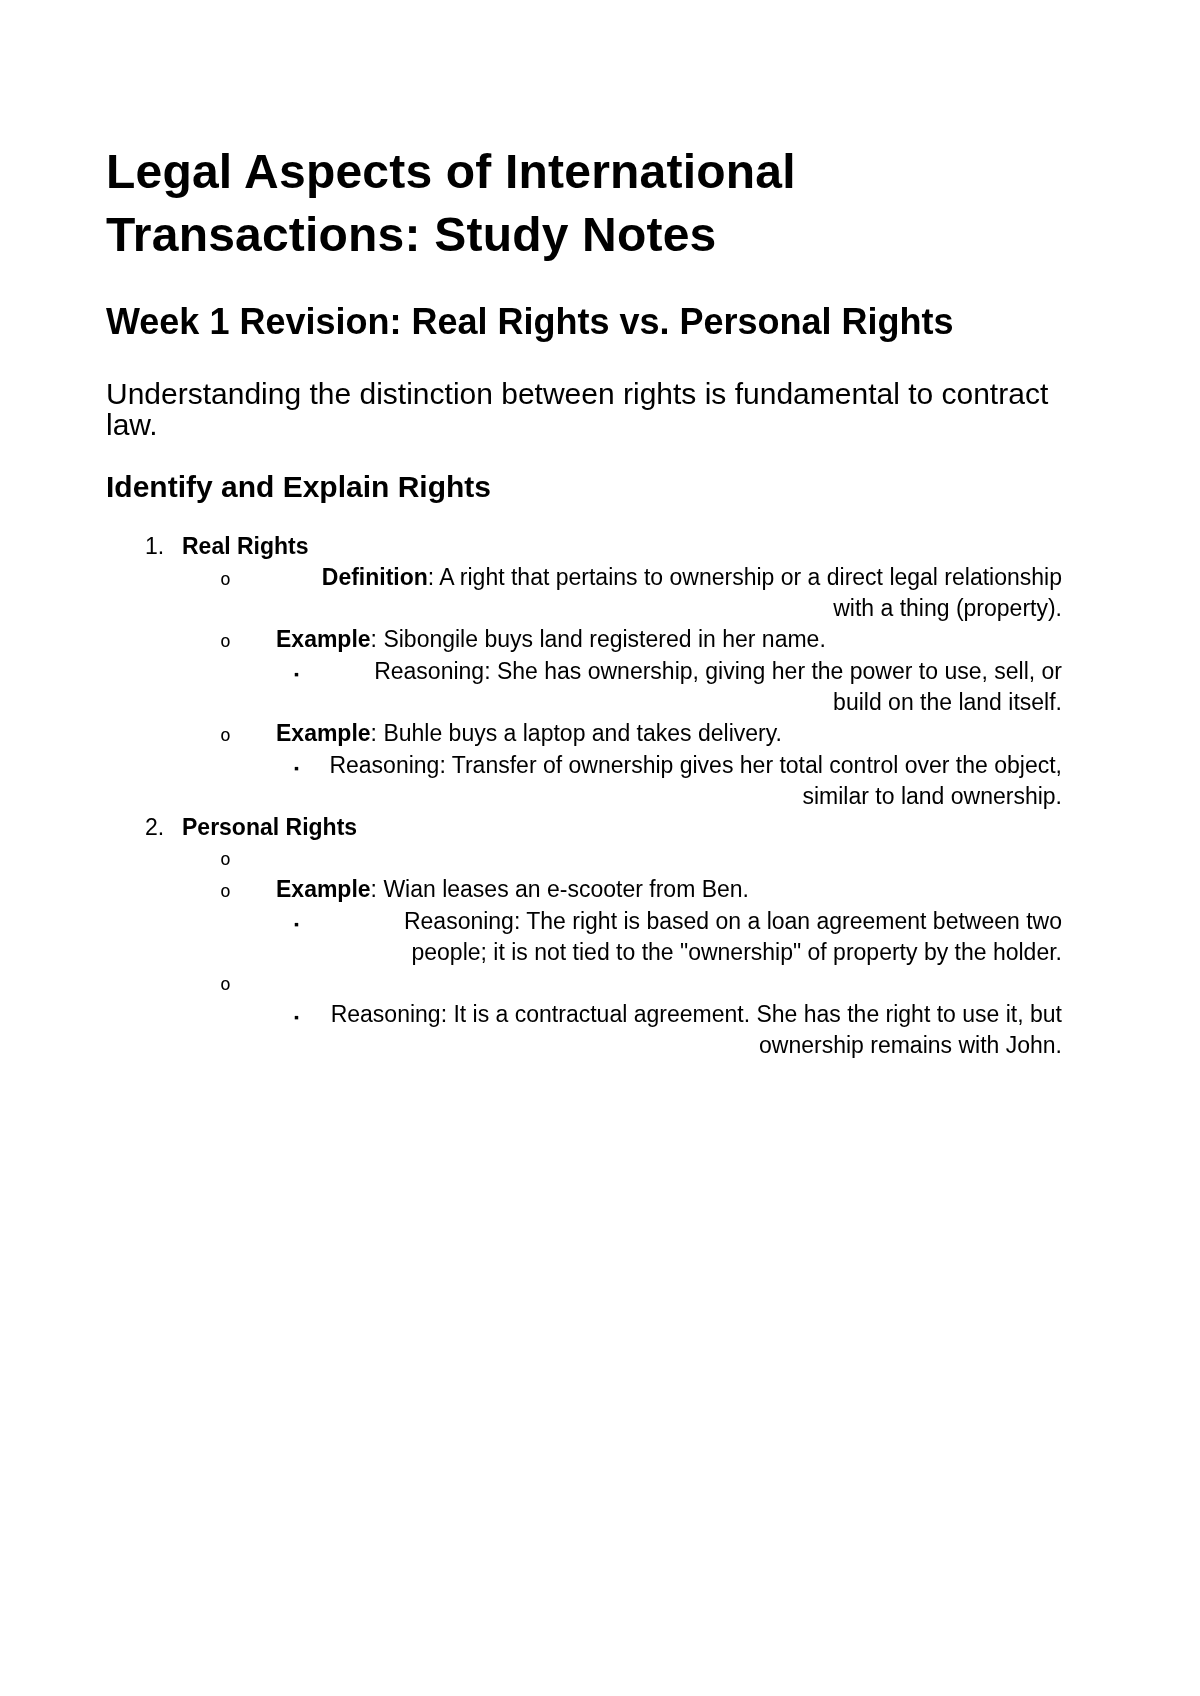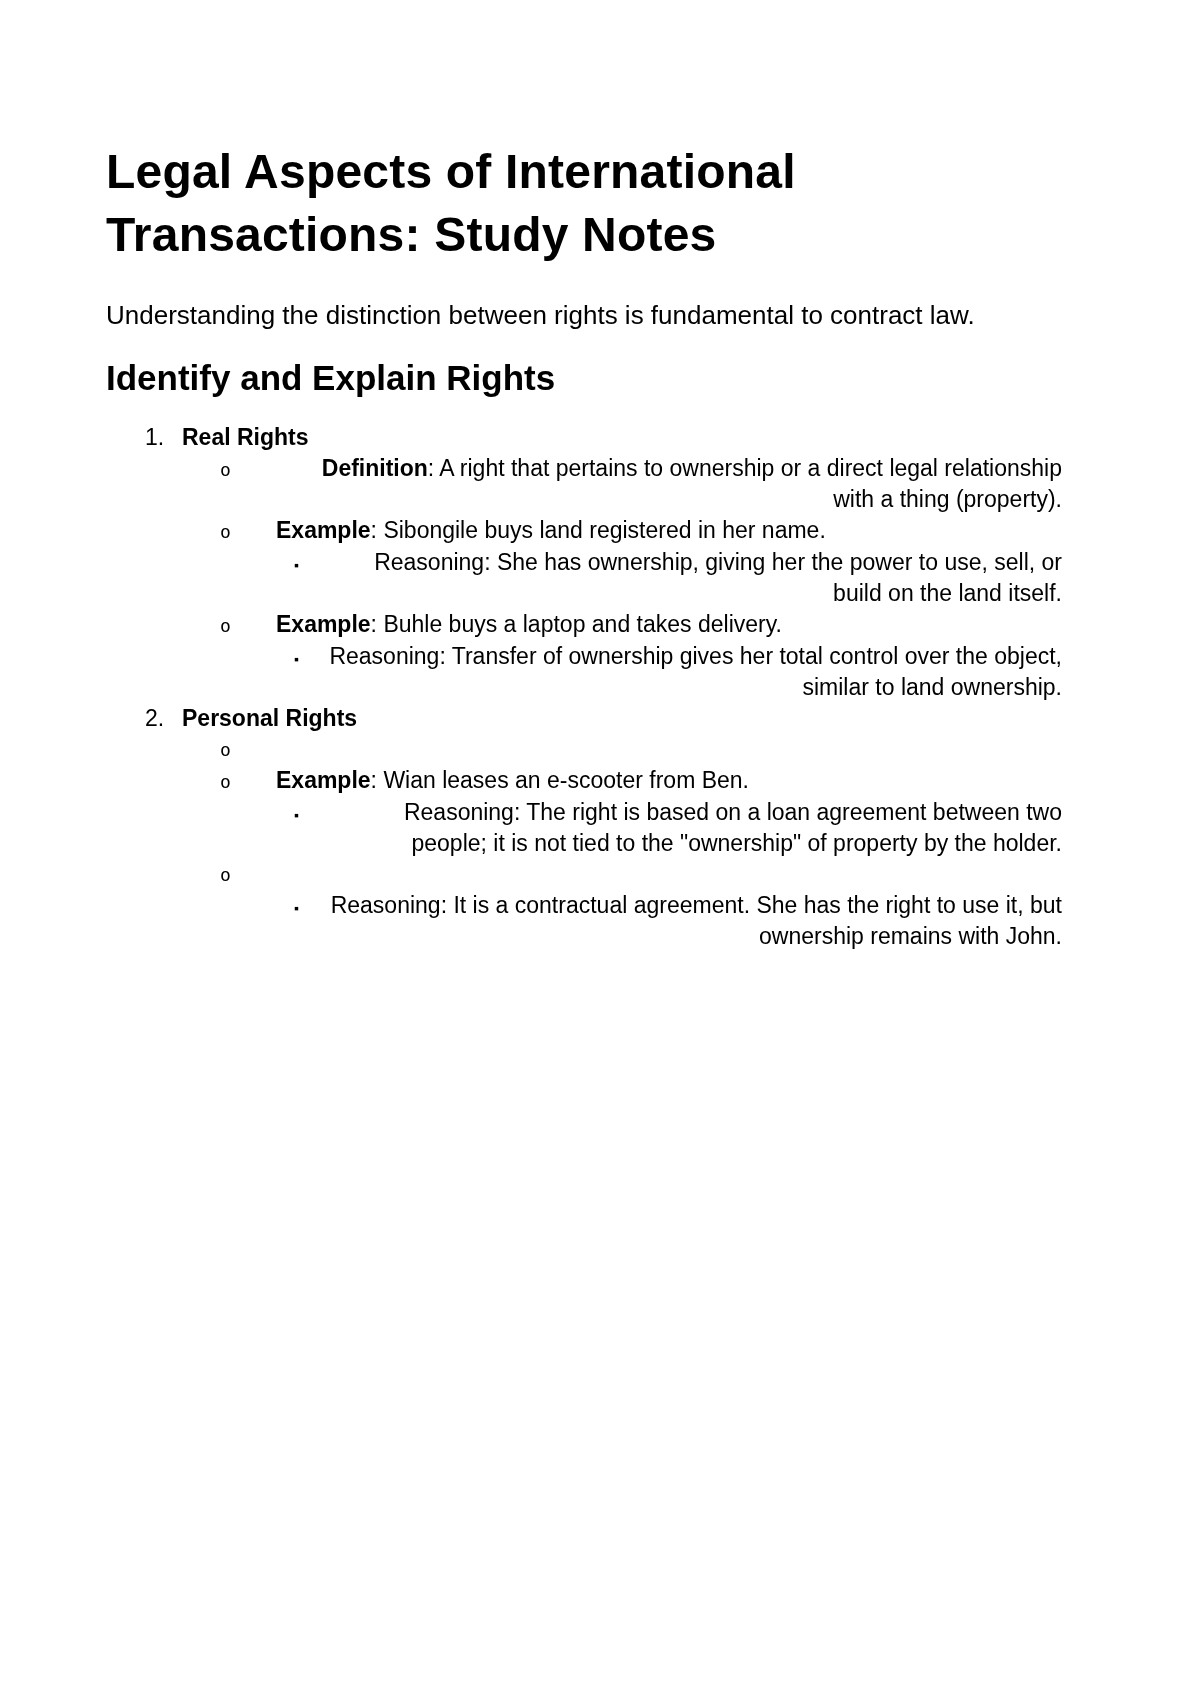--- a/index.html
+++ b/index.html
@@ -21,26 +21,26 @@
     letter-spacing: 0.2px;
   }
   h2.section-heading {
     margin: 32px 0 0 0;
     font-size: 36px;
     line-height: 47px;
     font-weight: 700;
   }
   p.intro {
     margin: 34px 0 0 0;
-    font-size: 26px;
+    font-size: 30px;
     line-height: 30.5px;
   }
   h3.subsection-heading {
     margin: 29px 0 0 0;
-    font-size: 35px;
+    font-size: 30px;
     line-height: 35px;
     font-weight: 700;
   }
   .list {
     margin-top: 27px;
     font-size: 23px;
     line-height: 31px;
   }
   .row { display: flex; align-items: baseline; }
   .txt { margin: 0; text-align: right; }
@@ -58,20 +58,21 @@
   .lvl3 .marker { width: 34px; font-size: 14px; }
   .lvl3 .lbl { font-weight: 400; }
 </style>
 </head>
 <body>
 
 <main class="page">
 
   <h1 class="doc-title">Legal Aspects of International Transactions: Study Notes</h1>
 
+  <h2 class="section-heading">Week 1 Revision: Real Rights vs. Personal Rights</h2>
 
   <p class="intro">Understanding the distinction between rights is fundamental to contract law.</p>
 
   <h3 class="subsection-heading">Identify and Explain Rights</h3>
 
   <div class="list">
 
     <div class="row lvl1">
       <span class="marker">1.</span>
       <div class="txt"><span class="lbl">Real Rights</span><span></span></div>

